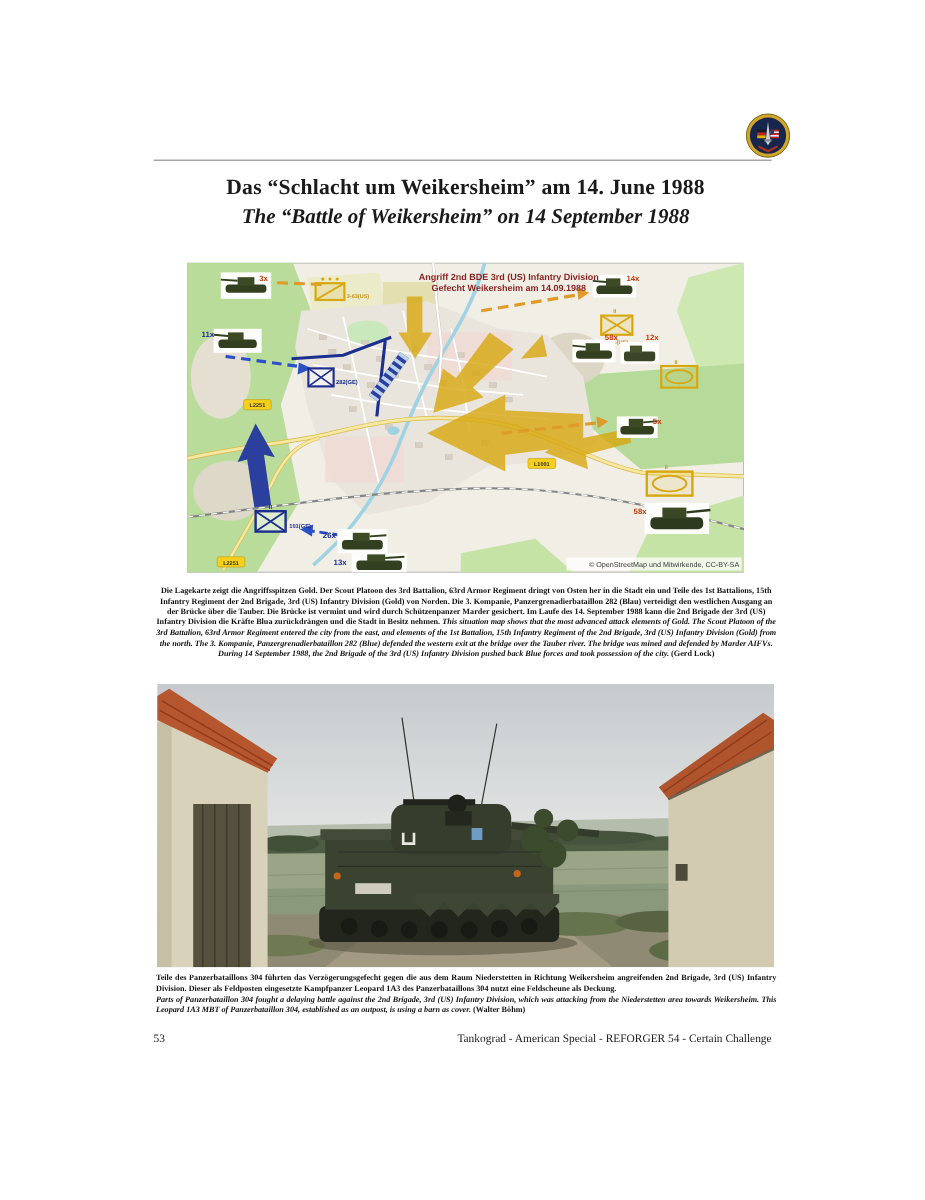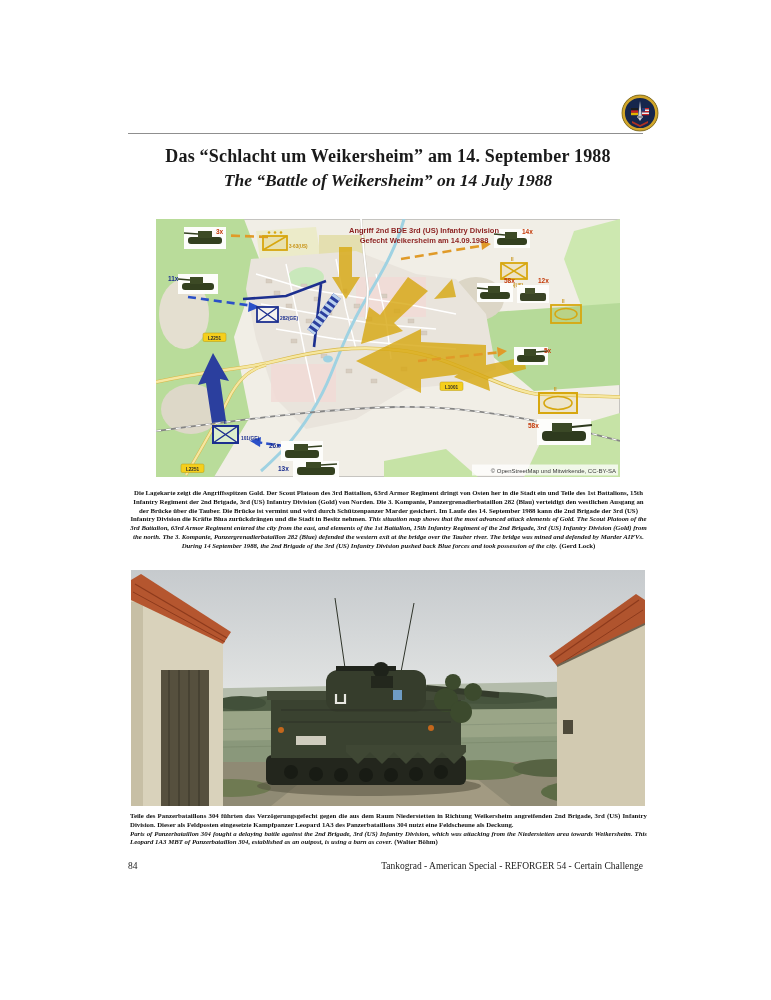--- a/index.html
+++ b/index.html
@@ -51,22 +51,22 @@
       <rect x="21" y="17" width="7" height="1.5" fill="#c22"></rect>
       <rect x="21" y="18.5" width="7" height="1.5" fill="#eee"></rect>
       <rect x="21" y="20" width="7" height="1.2" fill="#c22"></rect>
       <rect x="21" y="14" width="3" height="3.6" fill="#223a7a"></rect>
       <polygon points="19,7 21,24 19,27 17,24" fill="#cfd2d8"></polygon>
       <rect x="16" y="22" width="6" height="2" fill="#8a8f99"></rect>
       <path d="M11,27 L19,31 L27,27 L27,29 L19,33 L11,29 Z" fill="#b03020"></path>
     </g>
   </svg>
 
-  <h1 class="title-de">Das “Schlacht um Weikersheim” am 14. September 1988</h1>
-  <h2 class="title-en">The “Battle of Weikersheim” on 14 July 1988</h2>
+  <h1 class="title-de">Das “Schlacht um Weikersheim” am 14. June 1988</h1>
+  <h2 class="title-en">The “Battle of Weikersheim” on 14 September 1988</h2>
 
   <div class="map-wrap">
     <svg width="464" height="258" viewBox="0 0 464 258">
       <rect x="0" y="0" width="464" height="258" fill="#f1eee6" stroke="#9a9a9a" stroke-width="1"></rect>
 
       <g>
         <polygon points="0,0 88,0 104,42 78,118 94,198 58,258 0,258" fill="#b9dc9a"></polygon>
         <polygon points="100,12 160,8 166,46 106,54" fill="#ecebc9"></polygon>
         <rect x="163" y="16" width="46" height="32" fill="#e4dfb0"></rect>
         <polygon points="418,12 464,0 464,118 430,100 408,40" fill="#cde8b0"></polygon>
@@ -385,17 +385,17 @@
     </svg>
   </div>
 
   <div class="caption cap2">
     <span class="cap-de">Teile des Panzerbataillons 304 führten das Verzögerungsgefecht gegen die aus dem Raum Niederstetten in Richtung Weikersheim angreifenden 2nd Brigade, 3rd (US) Infantry Division. Dieser als Feldposten eingesetzte Kampfpanzer Leopard 1A3 des Panzerbataillons 304 nutzt eine Feldscheune als Deckung.</span><br>
     <span class="cap-en">Parts of Panzerbataillon 304 fought a delaying battle against the 2nd Brigade, 3rd (US) Infantry Division, which was attacking from the Niederstetten area towards Weikersheim. This Leopard 1A3 MBT of Panzerbataillon 304, established as an outpost, is using a barn as cover.</span>
     <span class="cap-credit">(Walter Böhm)</span>
   </div>
 
   <div class="footer">
-    <span>84</span>
+    <span>53</span>
     <span>Tankograd - American Special - REFORGER 54 - Certain Challenge</span>
   </div>
 
 </div>
 
 </body></html>

